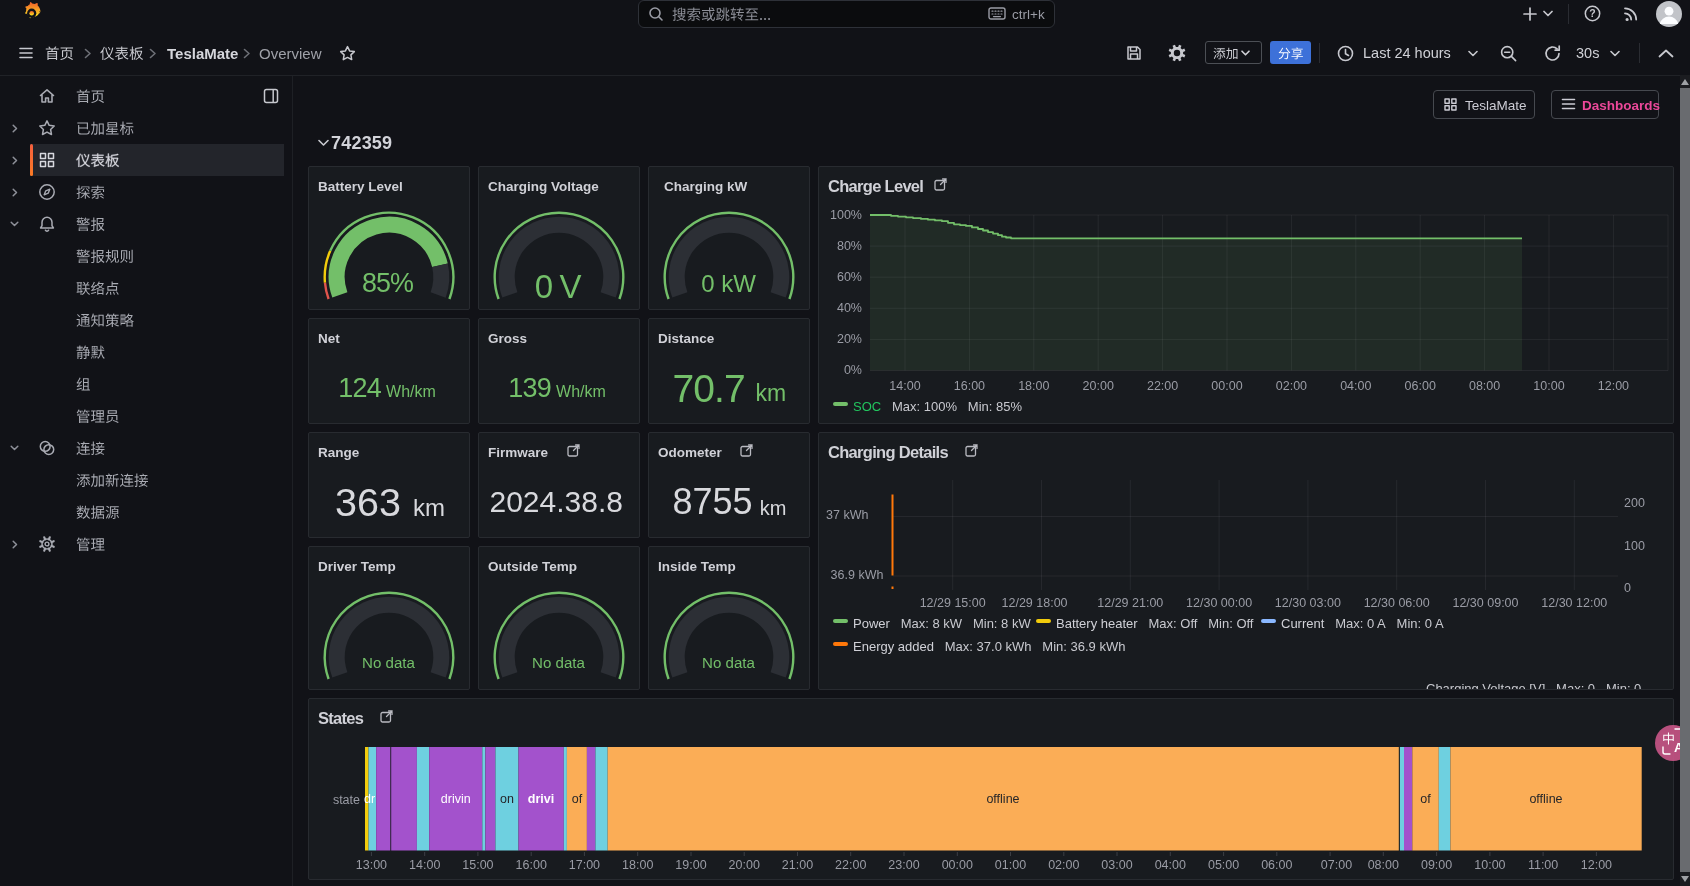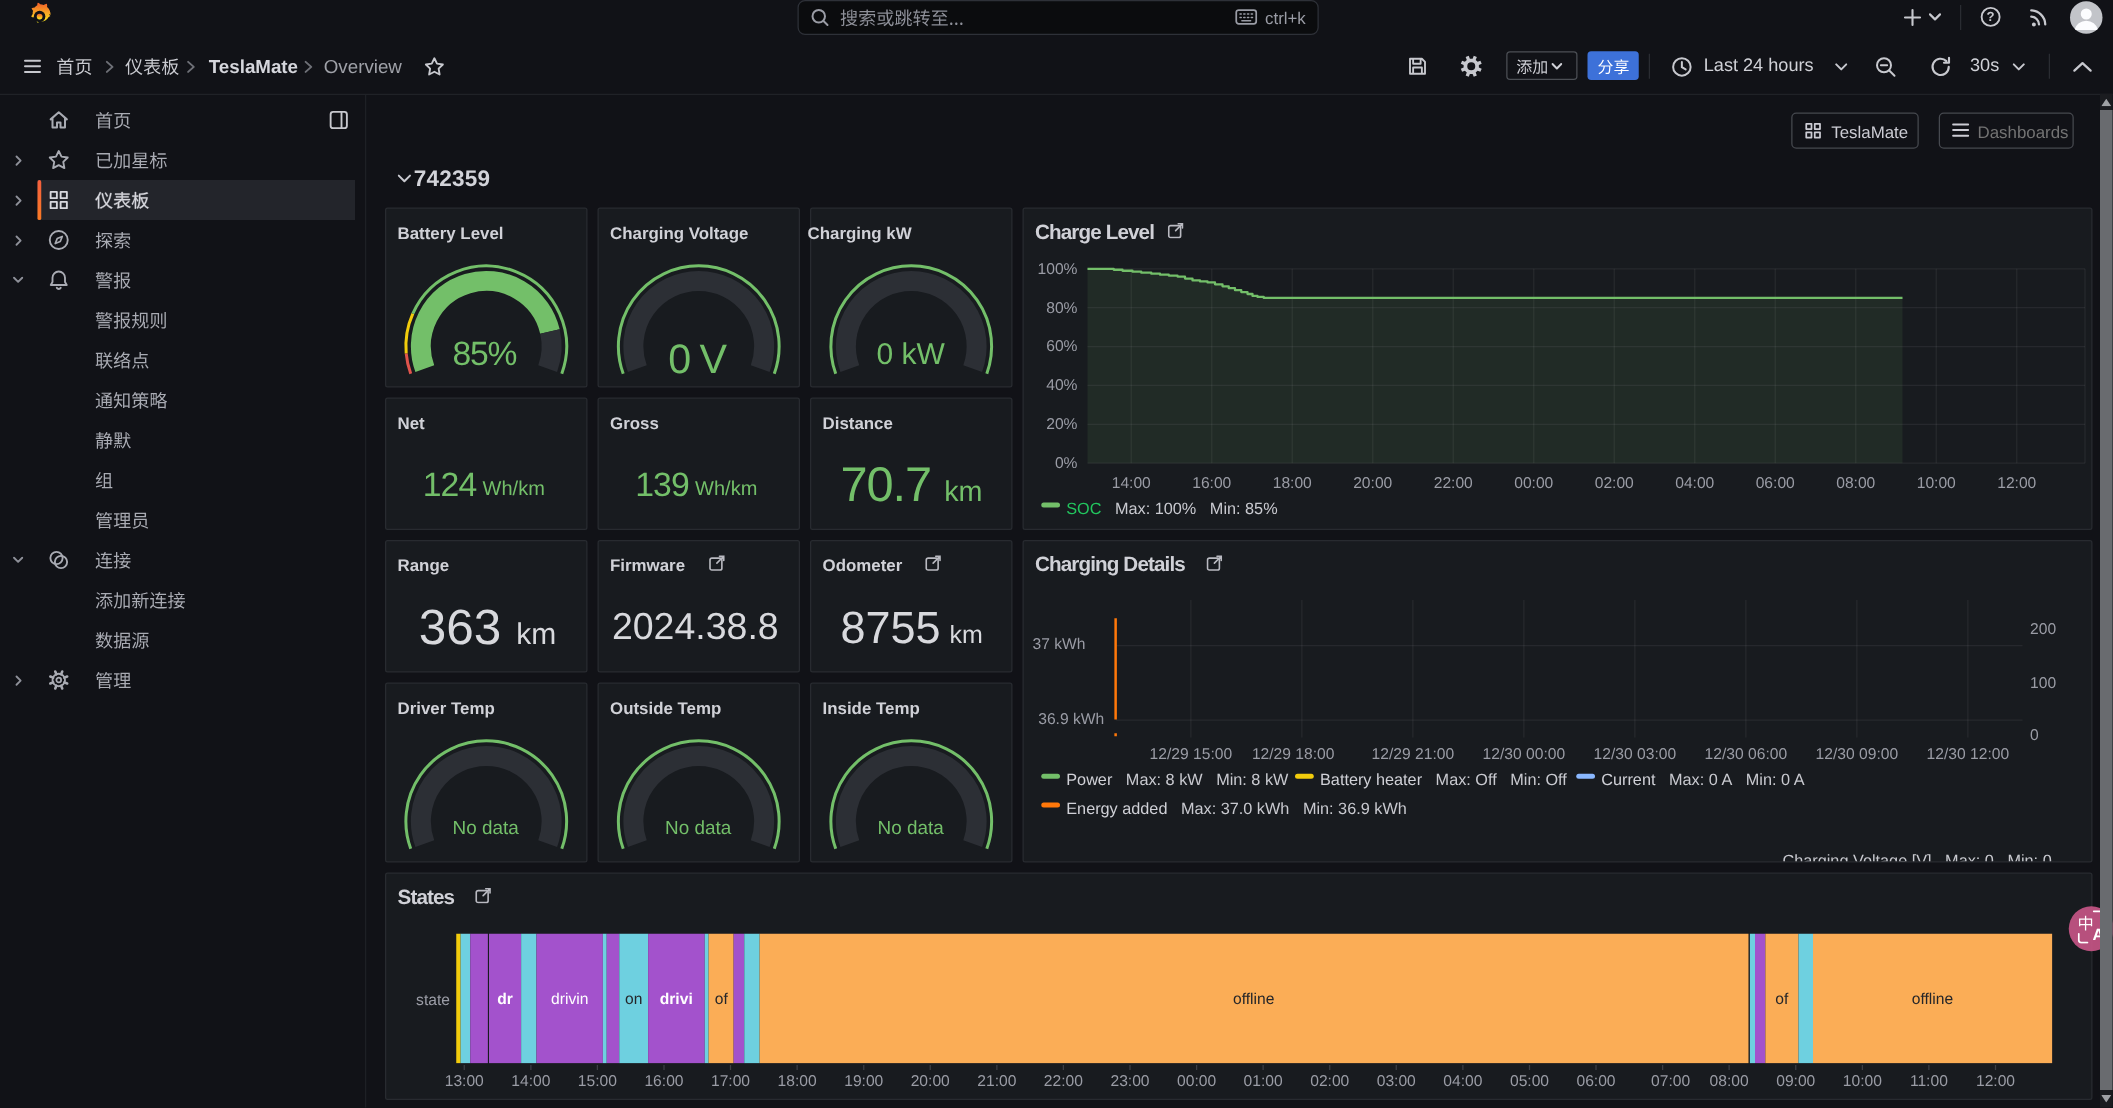--- a/index.html
+++ b/index.html
@@ -264,21 +264,21 @@
     </svg>
 <div class="abs" style="left:1433px;top:90px;width:102px;height:29px;border:1px solid #46494f;border-radius:4px"></div>
 <svg style="position:absolute;left:1443px;top:97px;" width="15" height="15" viewBox="0 0 15 15" fill="none">
       <path d="M2 2h4.2v4.2H2zM8.8 2H13v4.2H8.8zM2 8.8h4.2V13H2zM8.8 8.8H13V13H8.8z" stroke="#ccccd4" stroke-width="1.40" stroke-linecap="round" stroke-linejoin="round"></path>
     </svg>
 <span class="txt" style="left:1465px;top:97.5px;font-size:13.5px;font-weight:500;color:#ccccd4">TeslaMate</span>
 <div class="abs" style="left:1551px;top:90px;width:108px;height:29px;border:1px solid #46494f;border-radius:4px"></div>
 <svg style="position:absolute;left:1561px;top:98px;" width="15" height="13" viewBox="0 0 15 13" fill="none">
       <path d="M1.5 1.5h12M1.5 6h12M1.5 10.5h12" stroke="#ccccd4" stroke-width="1.60" stroke-linecap="round" stroke-linejoin="round"></path>
     </svg>
-<span class="txt" style="left:1582px;top:97.5px;font-size:13.5px;font-weight:400;color:#737373">Dashboards</span>
+<span class="txt" style="left:1582px;top:97.5px;font-size:13.5px;font-weight:700;color:#ec4899">Dashboards</span>
 <svg style="position:absolute;left:318px;top:139px;" width="11" height="8" viewBox="0 0 11 8" fill="none">
       <path d="M1 1.5l4.5 4.5L10 1.5" stroke="#c9cad0" stroke-width="1.60" stroke-linecap="round" stroke-linejoin="round"></path>
     </svg>
 <span class="txt" style="left:331px;top:133px;font-size:18px;font-weight:600;color:#d2d3d9;letter-spacing:.2px">742359</span>
 <div class="panel" style="left:308px;top:166px;width:162px;height:144px"></div>
     <span class="ptitle txt" style="left:318px;top:179.4px;font-size:13.5px;letter-spacing:0">Battery Level</span>
 <svg style="position:absolute;left:313.5px;top:201.7px;" width="150" height="150" viewBox="313.5 201.7 150 150" fill="none">
       <path d="M 328.08 298.69 A 64.30 64.30 0 0 1 324.45 282.35" stroke="#e0544c" stroke-width="2.4" fill="none"></path>
       <path d="M 324.45 282.35 A 64.30 64.30 0 0 1 329.76 250.55" stroke="#f2cc0c" stroke-width="2.4" fill="none"></path>
       <path d="M 329.76 250.55 A 64.30 64.30 0 0 1 448.92 298.69" stroke="#73bf69" stroke-width="2.4" fill="none"></path>
@@ -287,21 +287,21 @@
     </svg>
     <span class="txt green" style="left:317px;top:270.0px;width:141px;text-align:center;font-size:26.9px;font-weight:500;line-height:1;letter-spacing:-0.90px">85%</span>
 <div class="panel" style="left:478px;top:166px;width:162px;height:144px"></div>
     <span class="ptitle txt" style="left:488px;top:179.4px;font-size:13.5px;letter-spacing:0">Charging Voltage</span>
 <svg style="position:absolute;left:483.5px;top:201.7px;" width="150" height="150" viewBox="483.5 201.7 150 150" fill="none">
       <path d="M 498.08 298.69 A 64.30 64.30 0 1 1 618.92 298.69" stroke="#73bf69" stroke-width="2.4" fill="none"></path>
       <path d="M 509.35 294.59 A 52.30 52.30 0 1 1 607.65 294.59" stroke="#2c2f35" stroke-width="16" fill="none"></path>
     </svg>
     <span class="txt green" style="left:487px;top:270.1px;width:141px;text-align:center;font-size:33.0px;font-weight:500;line-height:1;letter-spacing:-1.28px">0 V</span>
 <div class="panel" style="left:648px;top:166px;width:162px;height:144px"></div>
-    <span class="ptitle txt" style="left:646px;top:179.4px;font-size:13.5px;letter-spacing:0">Charging kW</span>
+    <span class="ptitle txt" style="left:664px;top:179.4px;font-size:13.5px;letter-spacing:0">Charging kW</span>
 <svg style="position:absolute;left:653.5px;top:201.7px;" width="150" height="150" viewBox="653.5 201.7 150 150" fill="none">
       <path d="M 668.08 298.69 A 64.30 64.30 0 1 1 788.92 298.69" stroke="#73bf69" stroke-width="2.4" fill="none"></path>
       <path d="M 679.35 294.59 A 52.30 52.30 0 1 1 777.65 294.59" stroke="#2c2f35" stroke-width="16" fill="none"></path>
     </svg>
     <span class="txt green" style="left:658px;top:271.7px;width:141px;text-align:center;font-size:24.0px;font-weight:500;line-height:1;letter-spacing:-0.00px">0 kW</span>
 <div class="panel" style="left:308px;top:318px;width:162px;height:106px"></div>
     <span class="ptitle txt" style="left:318px;top:331.4px;font-size:13.5px;letter-spacing:0">Net</span>
 <span class="txt" style="left:338.2px;top:374.5px;font-size:27.0px;font-weight:500;color:#73bf69;line-height:1;letter-spacing:-0.75px">124</span>
     <span class="txt" style="left:386.1px;top:383.9px;font-size:16.0px;font-weight:500;color:#73bf69;line-height:1">Wh/km</span>
 <div class="panel" style="left:478px;top:318px;width:162px;height:106px"></div>
@@ -491,21 +491,21 @@
       <line x1="915.6" y1="154" x2="915.6" y2="158" stroke="rgba(205,205,220,0.2)"></line>
       <line x1="968.8" y1="154" x2="968.8" y2="158" stroke="rgba(205,205,220,0.2)"></line>
       <line x1="1022.1" y1="154" x2="1022.1" y2="158" stroke="rgba(205,205,220,0.2)"></line>
       <line x1="1075.3" y1="154" x2="1075.3" y2="158" stroke="rgba(205,205,220,0.2)"></line>
       <line x1="1128.6" y1="154" x2="1128.6" y2="158" stroke="rgba(205,205,220,0.2)"></line>
       <line x1="1181.9" y1="154" x2="1181.9" y2="158" stroke="rgba(205,205,220,0.2)"></line>
       <line x1="1235.1" y1="154" x2="1235.1" y2="158" stroke="rgba(205,205,220,0.2)"></line>
       <line x1="1288.4" y1="154" x2="1288.4" y2="158" stroke="rgba(205,205,220,0.2)"></line>
     </svg>
 <span class="axlbl" style="left:326px;top:792.5px;width:34px;text-align:right">state</span>
-<span class="txt" style="left:404.0px;top:792.0px;width:80px;margin-left:-40px;text-align:center;font-size:12.5px;font-weight:700;color:#ffffff">dr</span>
+<span class="txt" style="left:404.0px;top:792.0px;width:80px;margin-left:-40px;text-align:left;font-size:12.5px;font-weight:400;color:#ffffff">dr</span>
 <span class="txt" style="left:455.8px;top:792.0px;width:80px;margin-left:-40px;text-align:center;font-size:12.5px;font-weight:400;color:#ffffff">drivin</span>
 <span class="txt" style="left:507.0px;top:792.0px;width:80px;margin-left:-40px;text-align:center;font-size:12.5px;font-weight:400;color:#252629">on</span>
 <span class="txt" style="left:541.0px;top:792.0px;width:80px;margin-left:-40px;text-align:center;font-size:12.5px;font-weight:700;color:#ffffff">drivi</span>
 <span class="txt" style="left:577.0px;top:792.0px;width:80px;margin-left:-40px;text-align:center;font-size:12.5px;font-weight:400;color:#252629">of</span>
 <span class="txt" style="left:1003.0px;top:792.0px;width:80px;margin-left:-40px;text-align:center;font-size:12.5px;font-weight:400;color:#252629">offline</span>
 <span class="txt" style="left:1425.5px;top:792.0px;width:80px;margin-left:-40px;text-align:center;font-size:12.5px;font-weight:400;color:#252629">of</span>
 <span class="txt" style="left:1546.0px;top:792.0px;width:80px;margin-left:-40px;text-align:center;font-size:12.5px;font-weight:400;color:#252629">offline</span>
 <span class="axlbl" style="left:349.4px;top:858.0px;width:44px;text-align:center">13:00</span>
 <span class="axlbl" style="left:402.7px;top:858.0px;width:44px;text-align:center">14:00</span>
 <span class="axlbl" style="left:455.9px;top:858.0px;width:44px;text-align:center">15:00</span>

